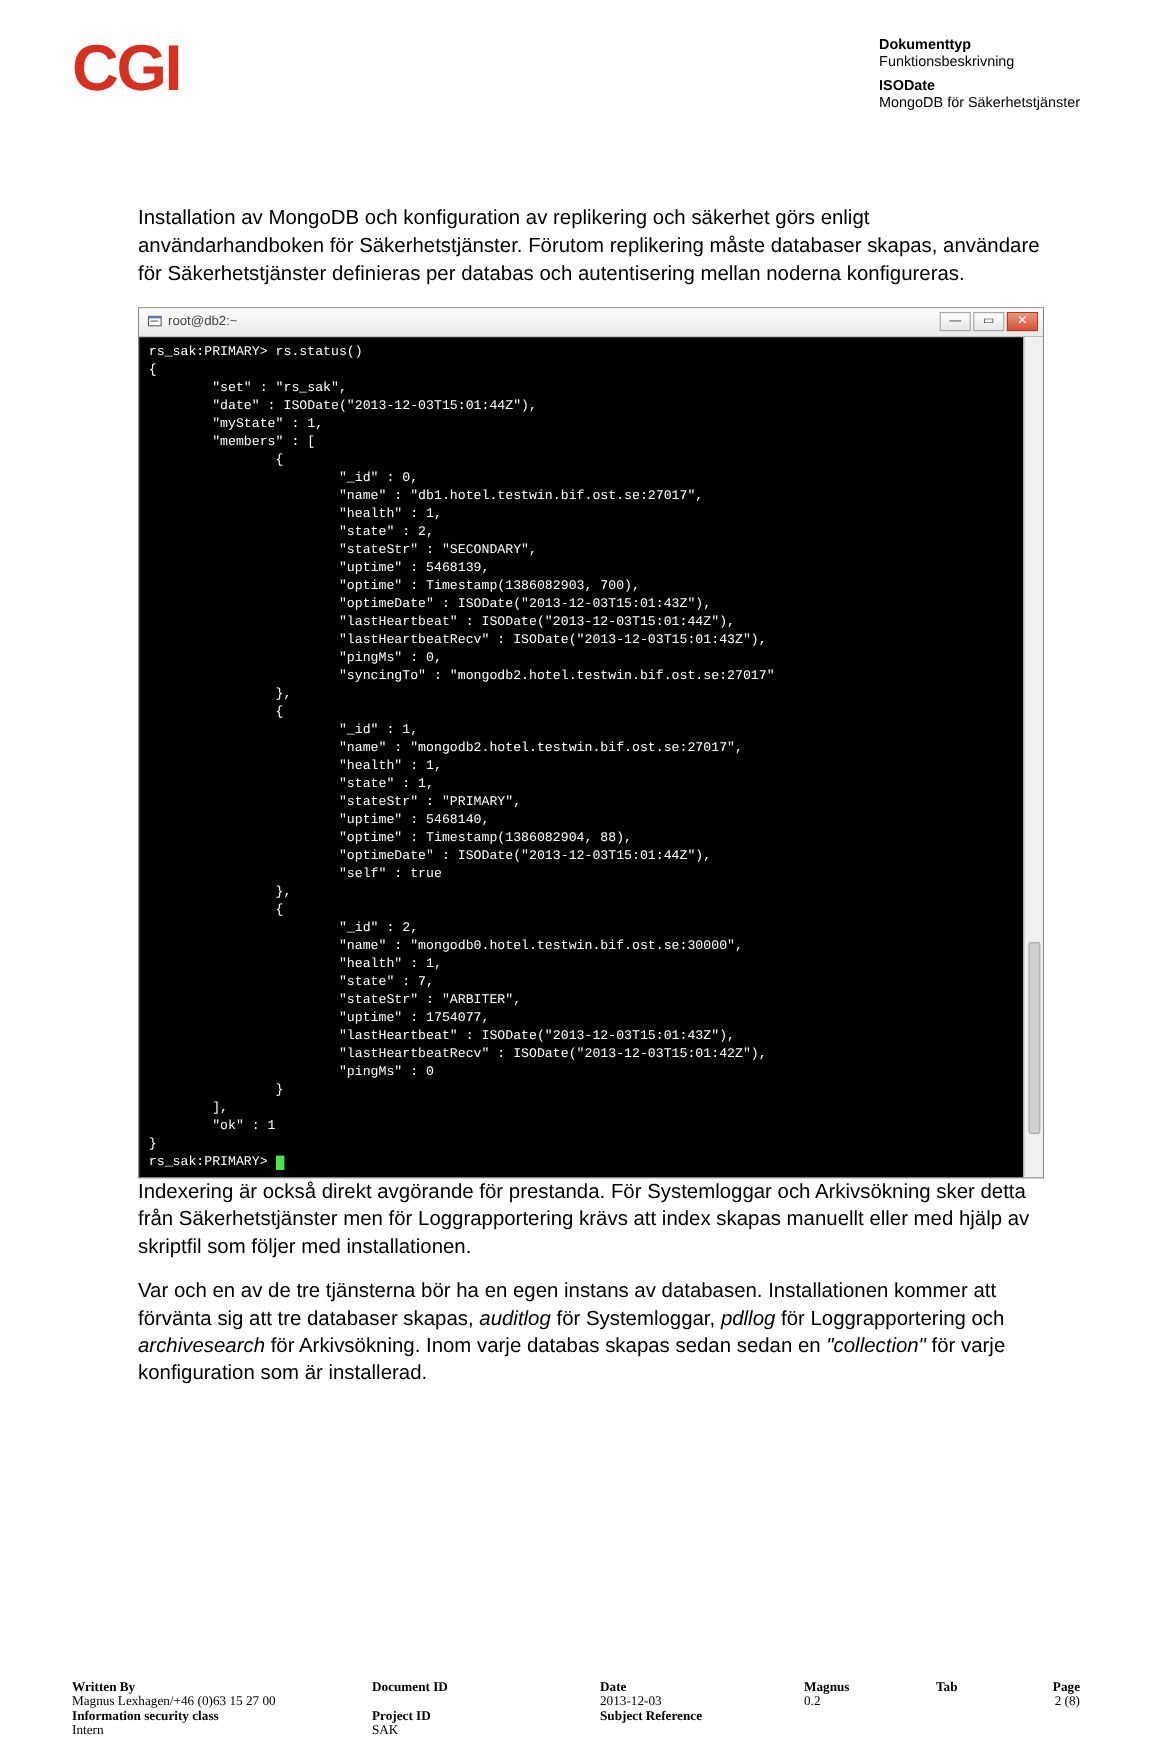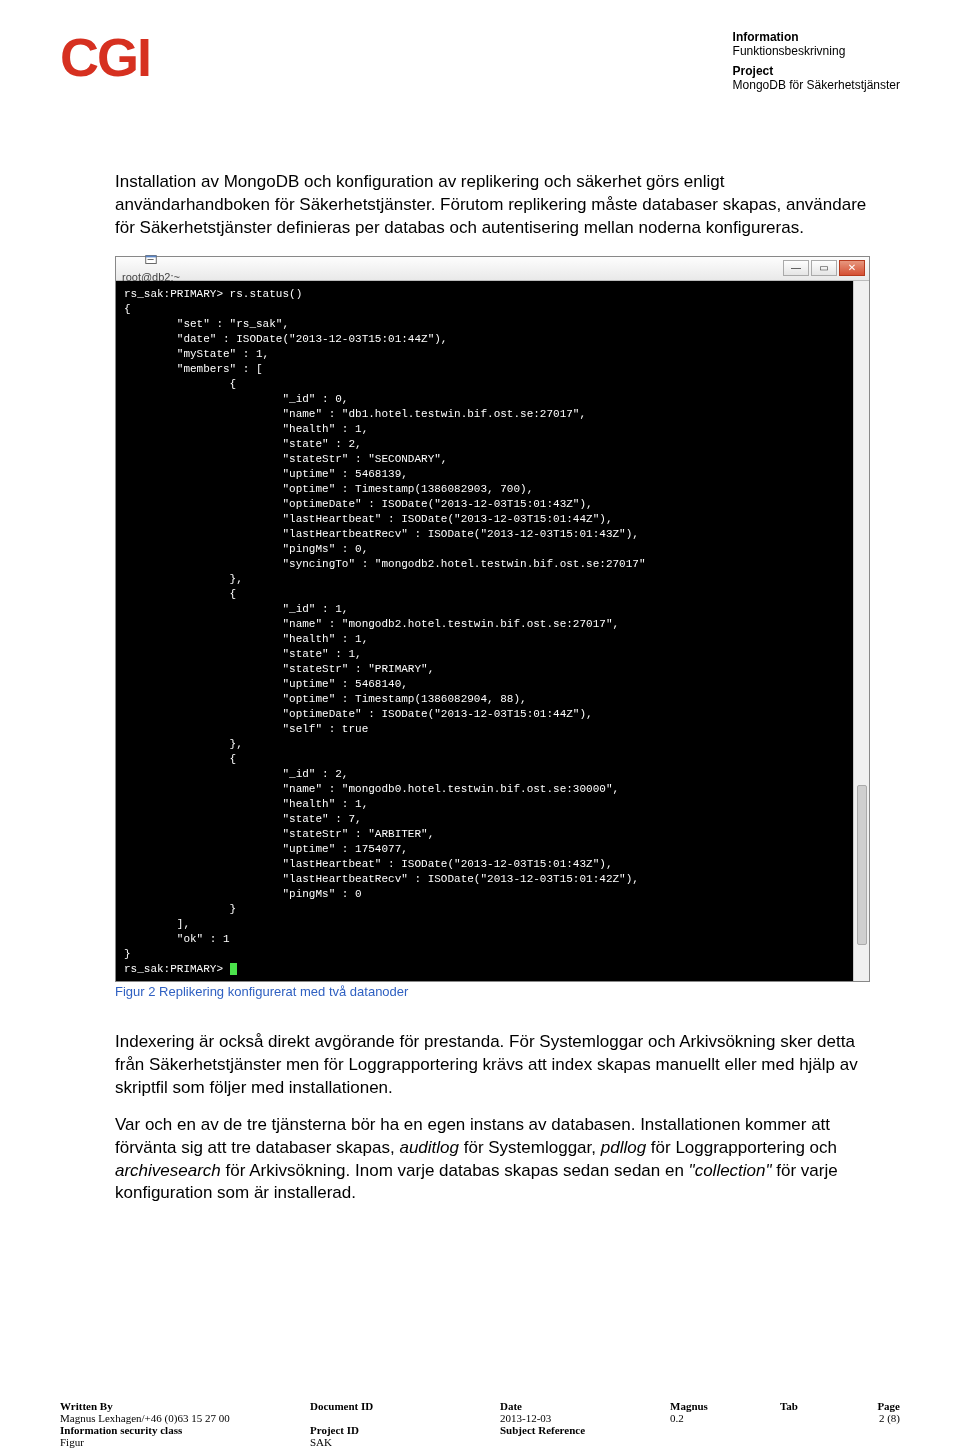--- a/index.html
+++ b/index.html
@@ -53,21 +53,21 @@
     background: linear-gradient(#fdfdfd,#e9e9e9);
     border-bottom: 1px solid #bbb;
     display: flex;
     align-items: center;
     justify-content: space-between;
     height: 24px;
     padding: 0 4px 0 6px;
     font-size: 11px;
     color: #444;
   }
-  .title-left { display: flex; align-items: center; gap: 4px; flex-direction: column; }
+  .title-left { display: flex; align-items: center; gap: 4px; }
   .title-icon { width: 14px; height: 14px; display:inline-block; }
   .win-buttons { display: flex; gap: 2px; }
   .win-btn {
     width: 26px; height: 16px;
     border: 1px solid #aaa;
     background: linear-gradient(#fefefe,#e5e5e5);
     font-size: 10px;
     line-height: 14px;
     text-align: center;
     color:#333;
@@ -141,23 +141,23 @@
   .footer-col .label { font-weight: 700; }
 </style>
 </head>
 <body>
 
 <div class="page">
 
   <div class="header">
     <div class="logo">CGI</div>
     <div class="doc-meta">
-      <div class="label">Information</div>
+      <div class="label">Dokumenttyp</div>
       <div class="value">Funktionsbeskrivning</div>
-      <div class="label">Project</div>
+      <div class="label">ISODate</div>
       <div class="value">MongoDB för Säkerhetstjänster</div>
     </div>
   </div>
 
   <div class="body-content">
 
     <p class="body-text">Installation av MongoDB och konfiguration av replikering och säkerhet görs enligt användarhandboken för Säkerhetstjänster. Förutom replikering måste databaser skapas, användare för Säkerhetstjänster definieras per databas och autentisering mellan noderna konfigureras.</p>
 
     <div class="terminal-wrap">
       <div class="title-bar">
@@ -223,37 +223,36 @@
         ],
         "ok" : 1
 }</span>
 <span>rs_sak:PRIMARY&gt; </span><span class="cursor-block"></span></pre>
         <div class="scrollbar-fake">
           <div class="scroll-thumb"></div>
         </div>
       </div>
     </div>
 
-    <div class="figure-caption">Figur 2 Replikering konfigurerat med två datanoder</div>
 
     <p class="body-text">Indexering är också direkt avgörande för prestanda. För Systemloggar och Arkivsökning sker detta från Säkerhetstjänster men för Loggrapportering krävs att index skapas manuellt eller med hjälp av skriptfil som följer med installationen.</p>
 
     <p class="body-text">
       <span>Var och en av de tre tjänsterna bör ha en egen instans av databasen. Installationen kommer att förvänta sig att tre databaser skapas, </span><span class="italic">auditlog</span><span> för Systemloggar, </span><span class="italic">pdllog</span><span> för Loggrapportering och </span><span class="italic">archivesearch</span><span> för Arkivsökning. Inom varje databas skapas sedan sedan en </span><span class="italic">"collection"</span><span> för varje konfiguration som är installerad.</span>
     </p>
 
   </div>
 
   <div class="footer">
     <div class="footer-row">
       <div class="footer-col" style="width:220px">
         <div class="label">Written By</div>
         <div>Magnus Lexhagen/+46 (0)63 15 27 00</div>
         <div class="label">Information security class</div>
-        <div>Figur</div>
+        <div>Intern</div>
       </div>
       <div class="footer-col" style="width:160px">
         <div class="label">Document ID</div>
         <div>&nbsp;</div>
         <div class="label">Project ID</div>
         <div>SAK</div>
       </div>
       <div class="footer-col" style="width:140px">
         <div class="label">Date</div>
         <div>2013-12-03</div>

